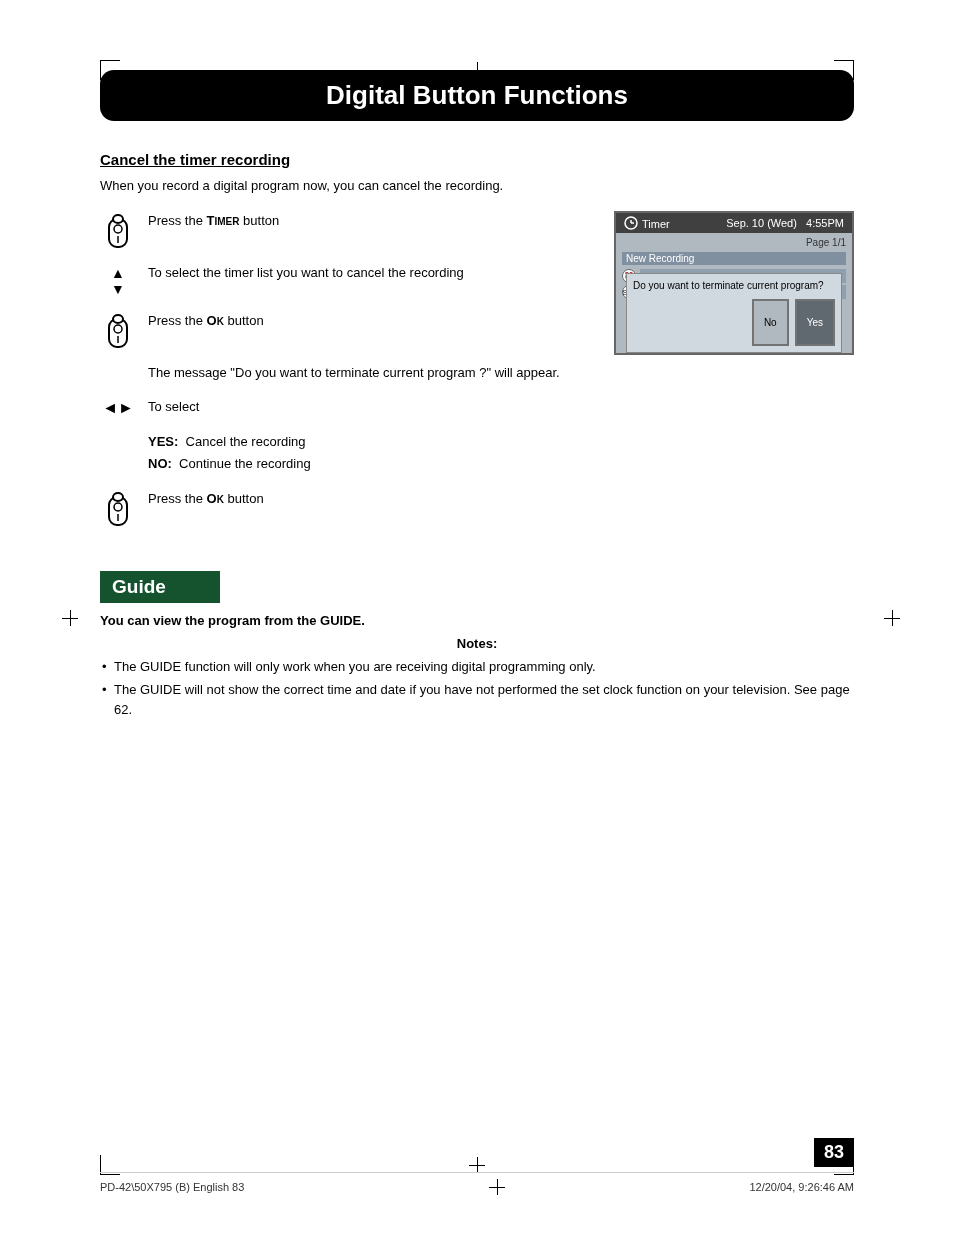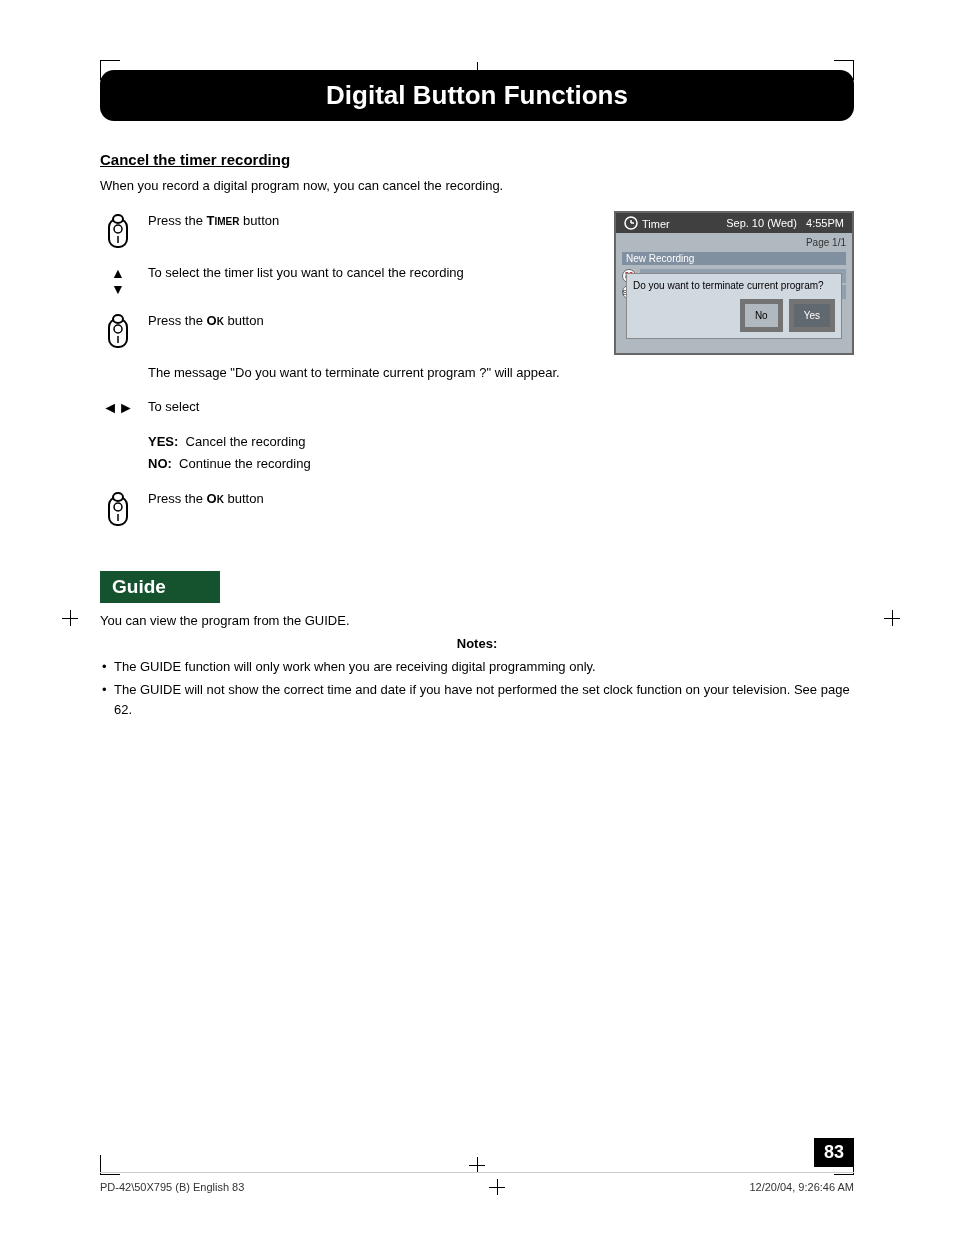--- a/index.html
+++ b/index.html
@@ -248,23 +248,23 @@
       color: #000;
     }
 
     .dialog-buttons {
       display: flex;
       justify-content: flex-end;
       gap: 6px;
     }
 
     .dialog-btn {
-      padding: 6px 10px;
+      padding: 16px 10px;
       font-size: 10px;
-      border: 5px solid #737373;
+      border: 2px solid #737373;
       background: #b0b8c0;
       cursor: pointer;
     }
 
     .dialog-btn.selected {
       background: #606870;
       color: #fff;
     }
 
     
@@ -278,20 +278,21 @@
       font-size: 19px;
       font-weight: bold;
       padding: 5px 12px;
       margin-bottom: 10px;
       display: inline-block;
       min-width: 120px;
     }
 
     .guide-text {
       font-size: 13px;
+      font-weight: bold;
     }
 
     .notes-section {
       margin-top: 8px;
     }
 
     .notes-title {
       font-size: 13px;
       font-weight: bold;
       margin-bottom: 6px;

